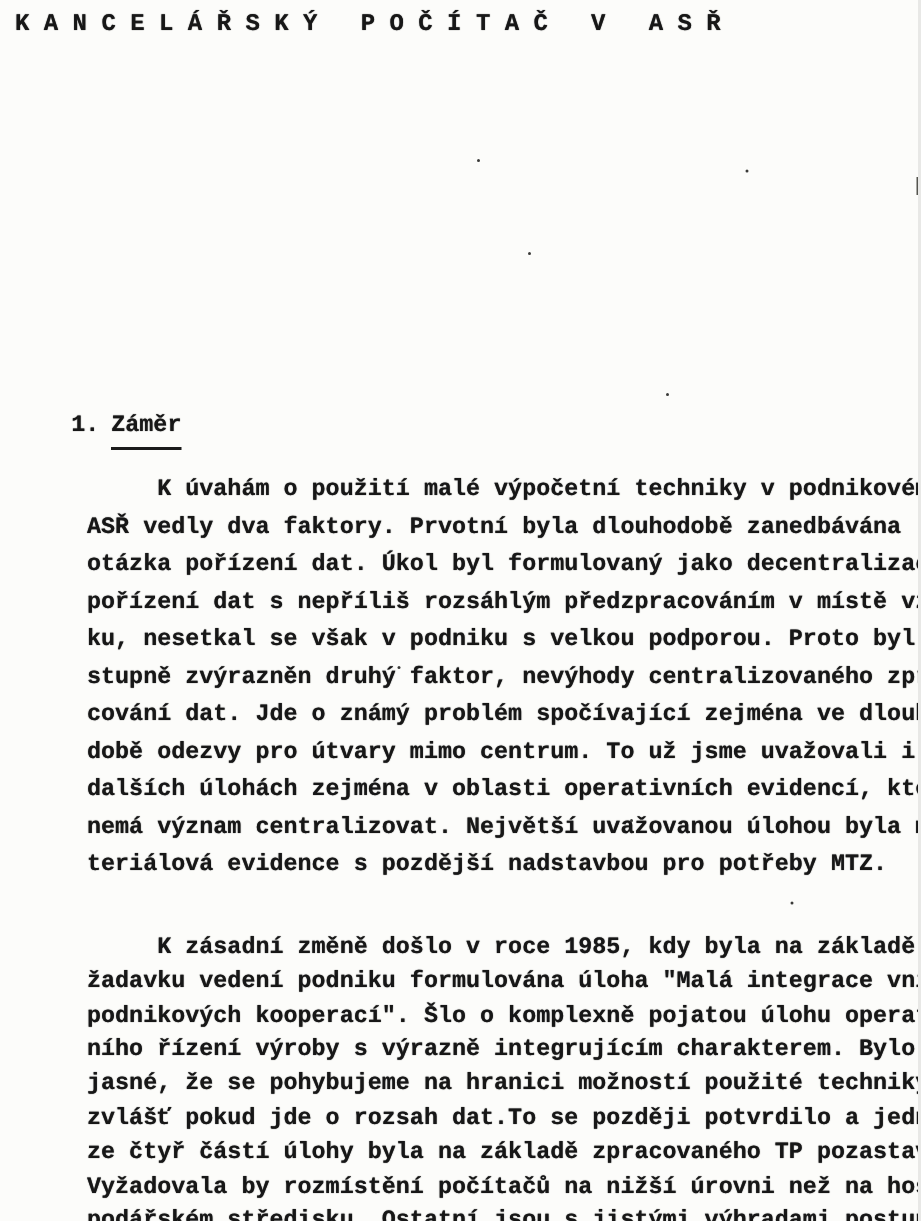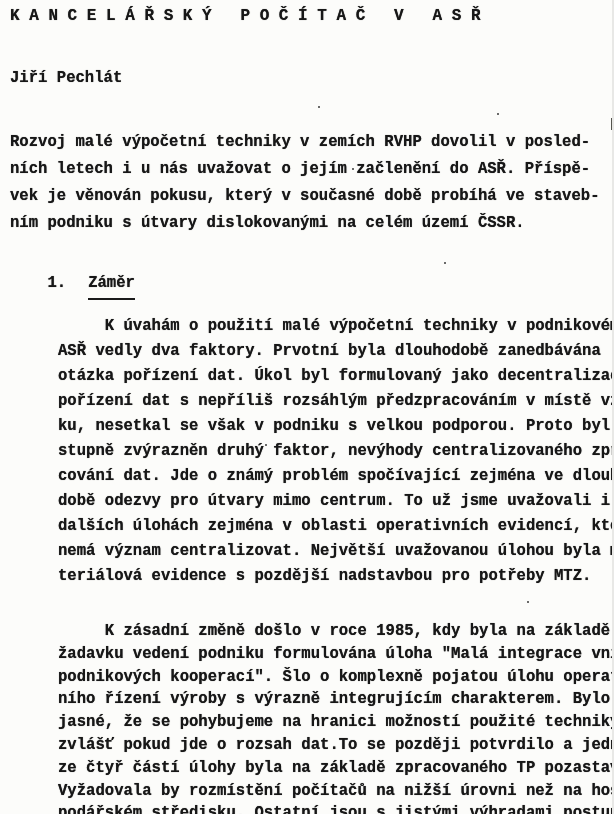--- a/index.html
+++ b/index.html
@@ -50,21 +50,21 @@
     left: 10px;
     top: 253px;
     font-size: 15.6px;
     line-height: 20px;
     white-space: pre;
   }
   .heading .underlined {
     display: inline-block;
     border-bottom: 2.5px solid #1b1b1b;
     padding-bottom: 5px;
-    margin-left: 22px;
+    margin-left: 8px;
   }
   .para {
     position: absolute;
     left: 10px;
     font-size: 15.6px;
     white-space: pre;
     margin-left: 48px;
   }
   .para1 {
     top: 314px;
@@ -85,26 +85,21 @@
     border-radius: 0;
   }
 </style>
 </head>
 <body>
 
 <div class="page">
 
   <h1 class="title ink">K A N C E L Á Ř S K Ý   P O Č Í T A Č   V   A S Ř</h1>
 
-  <div class="author ink">Jiří Pechlát</div>
 
-  <div class="abstract ink">Rozvoj malé výpočetní techniky v zemích RVHP dovolil v posled-
-ních letech i u nás uvažovat o jejím začlenění do ASŘ. Příspě-
-vek je věnován pokusu, který v současné době probíhá ve staveb-
-ním podniku s útvary dislokovanými na celém území ČSSR.</div>
 
   <div class="heading ink">
     <span>1.</span><span class="underlined">Záměr</span>
   </div>
 
   <div class="para para1 ink">     K úvahám o použití malé výpočetní techniky v podnikovém
 ASŘ vedly dva faktory. Prvotní byla dlouhodobě zanedbávána
 otázka pořízení dat. Úkol byl formulovaný jako decentralizace
 pořízení dat s nepříliš rozsáhlým předzpracováním v místě vzni-
 ku, nesetkal se však v podniku s velkou podporou. Proto byl po-

